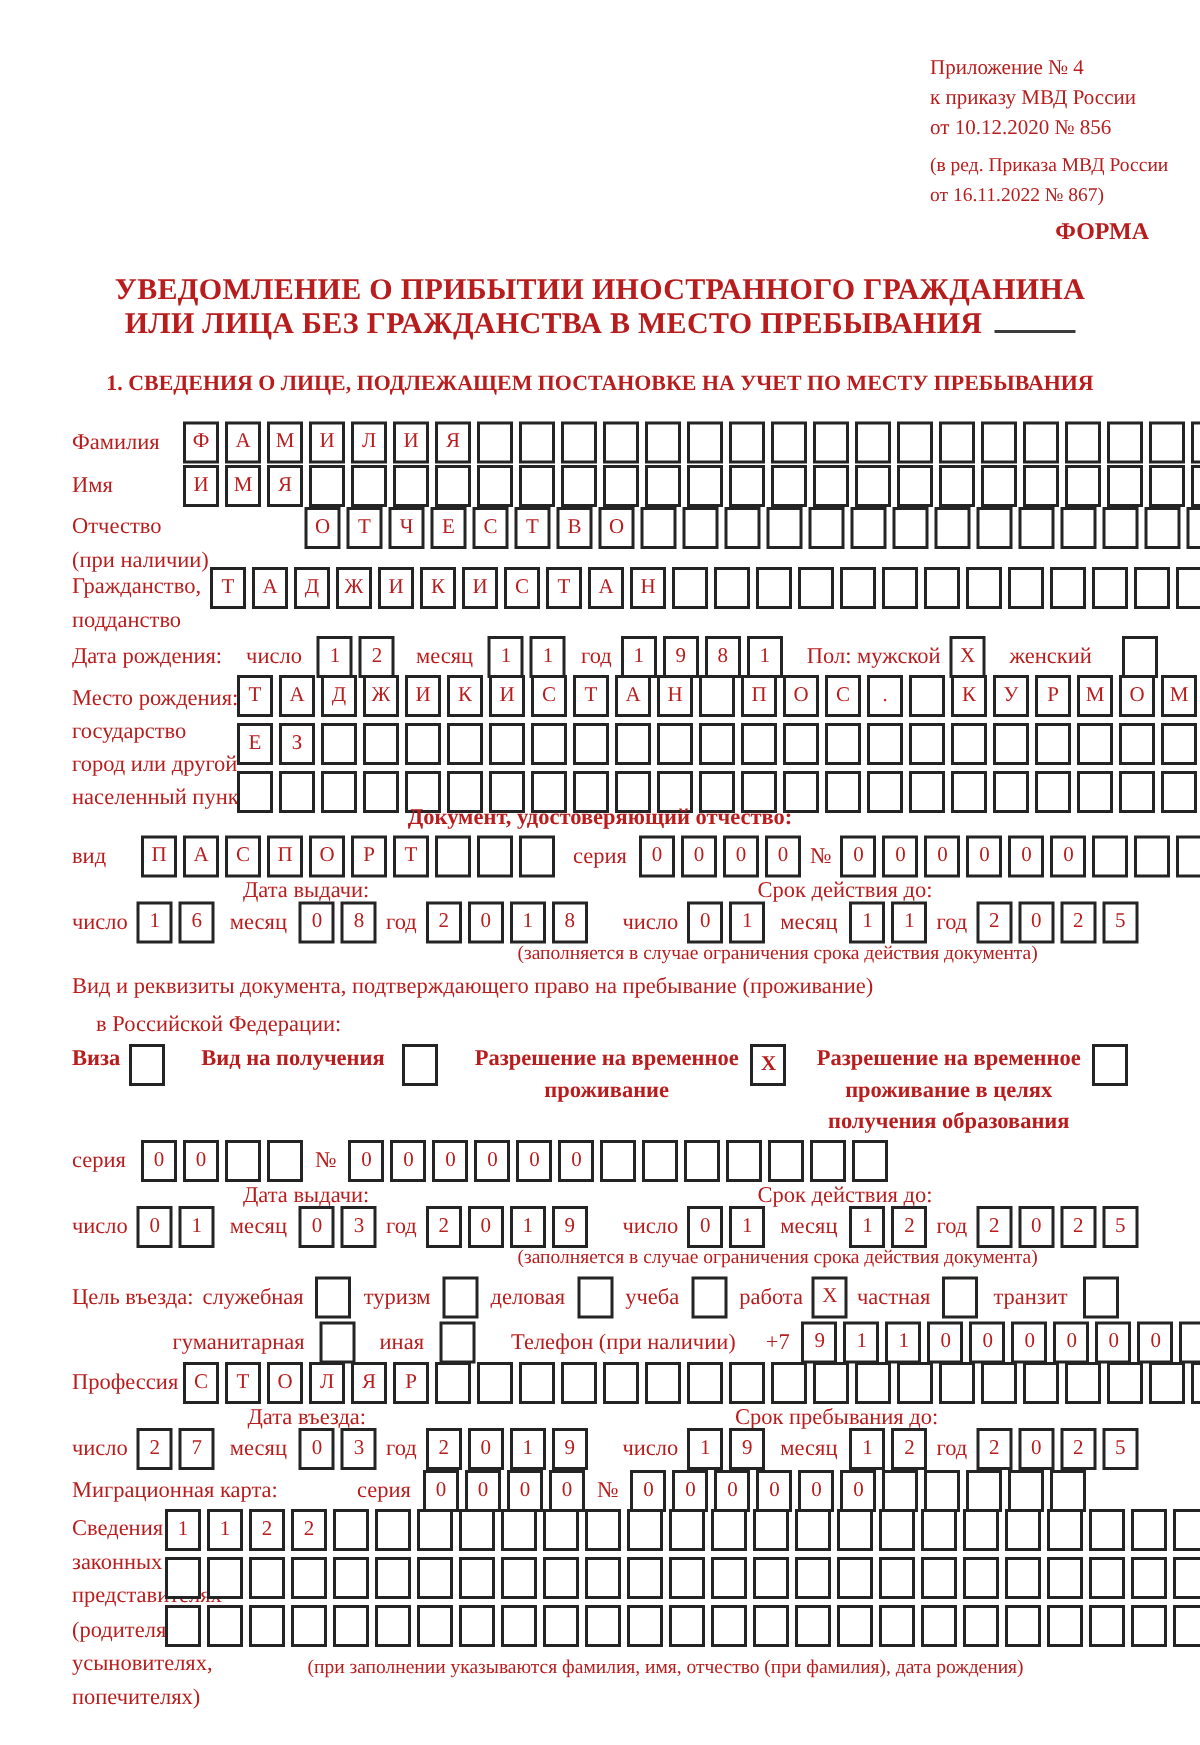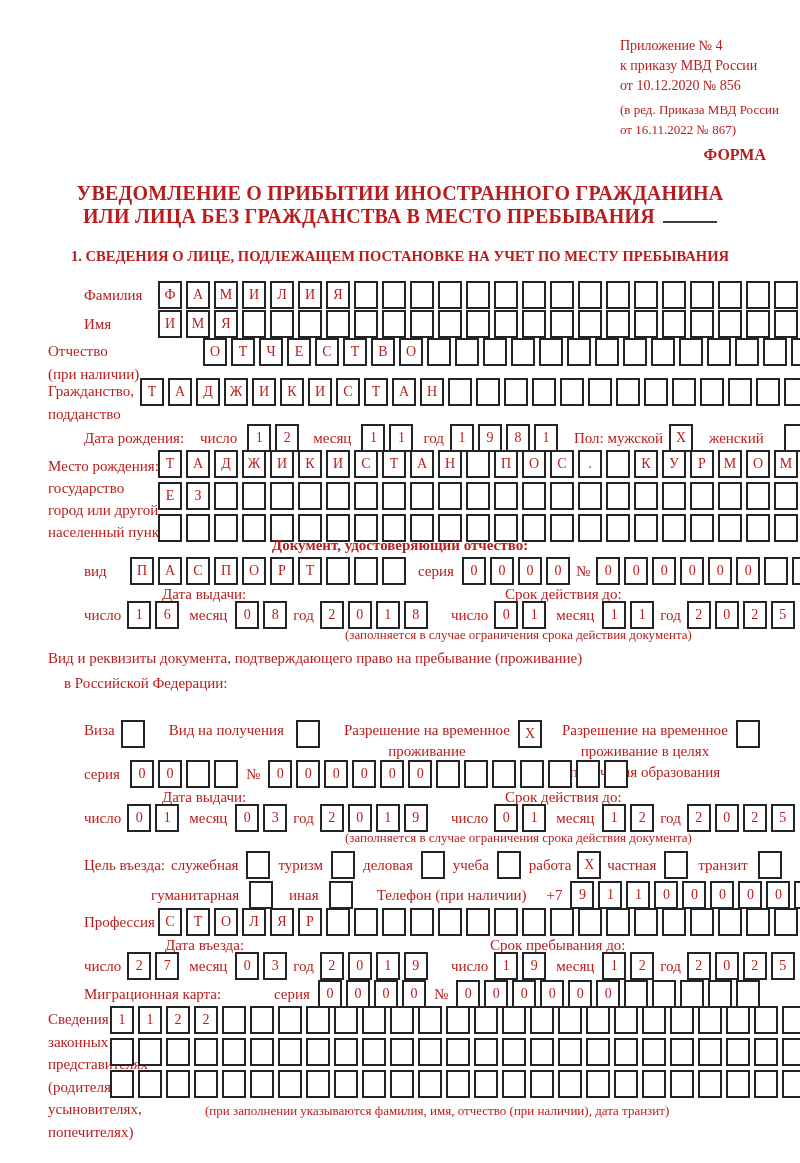--- a/index.html
+++ b/index.html
@@ -9,21 +9,21 @@
   }
   .abs{position:absolute;}
   .row{position:absolute;display:flex;align-items:center;white-space:nowrap;}
   .row-top{position:absolute;display:flex;align-items:flex-start;white-space:nowrap;}
   .boxes{display:flex;column-gap:4px;flex:none;}
   .c{
     width:20px;height:24px;border:2px solid #242424;background:#fff;flex:none;
     display:flex;align-items:center;justify-content:center;
     font-size:14px;line-height:1;box-sizing:content-box;
   }
-  .lbl{flex:none;margin-left:36px;}
+  .lbl{flex:none;}
   .b{font-weight:bold;}
   .center{width:800px;text-align:center;}
   .small{font-size:13px;}
   .hdr{font-size:14px;line-height:20px;}
   .title{font-size:20px;font-weight:bold;letter-spacing:.2px;}
   .stack{line-height:23px;}
   .title-underline{display:inline-block;width:54px;border-bottom:2.5px solid #3c3c3c;height:14px;margin-left:8px;}
   .cb-label{line-height:21px;text-align:center;}
   .ml6{margin-left:6px;}.ml8{margin-left:8px;}.ml10{margin-left:10px;}.ml12{margin-left:12px;}
   .ml16{margin-left:16px;}.ml20{margin-left:20px;}.ml24{margin-left:24px;}.ml14{margin-left:14px;}
@@ -358,21 +358,21 @@
         <span class="c">0</span>
         <span class="c">2</span>
         <span class="c">5</span>
       </span>
   </div>
   <div class="abs small" style="top:627px;left:345px;">(заполняется в случае ограничения срока действия документа)</div>
 
   <div class="abs" style="top:650px;left:48px;">Вид и реквизиты документа, подтверждающего право на пребывание (проживание)</div>
   <div class="abs" style="top:675px;left:64px;font-family:Liberation Serif, serif;">в Российской Федерации:</div>
 
-  <div class="row-top" style="top:720px;left:48px;">
+  <div class="row-top" style="top:696px;left:48px;font-weight:bold;">
     <span class="lbl cb-label">Виза</span>
     <span class="boxes ml6">
         <span class="c"></span>
       </span>
     <span class="lbl cb-label ml24">Вид на получения</span>
     <span class="boxes ml12">
         <span class="c"></span>
       </span>
     <span class="lbl cb-label ml24">
       <span>Разрешение на временное</span><br>
@@ -695,15 +695,15 @@
       <span class="c"></span>
       <span class="c"></span>
       <span class="c"></span>
       <span class="c"></span>
       <span class="c"></span>
       <span class="c"></span>
       <span class="c"></span>
       <span class="c"></span>
     </div>
 
-  <div class="abs small" style="top:1103px;left:205px;">(при заполнении указываются фамилия, имя, отчество (при наличии), дата транзит)</div>
+  <div class="abs small" style="top:1103px;left:205px;">(при заполнении указываются фамилия, имя, отчество (при фамилия), дата рождения)</div>
 
 </div>
 
 </body></html>

